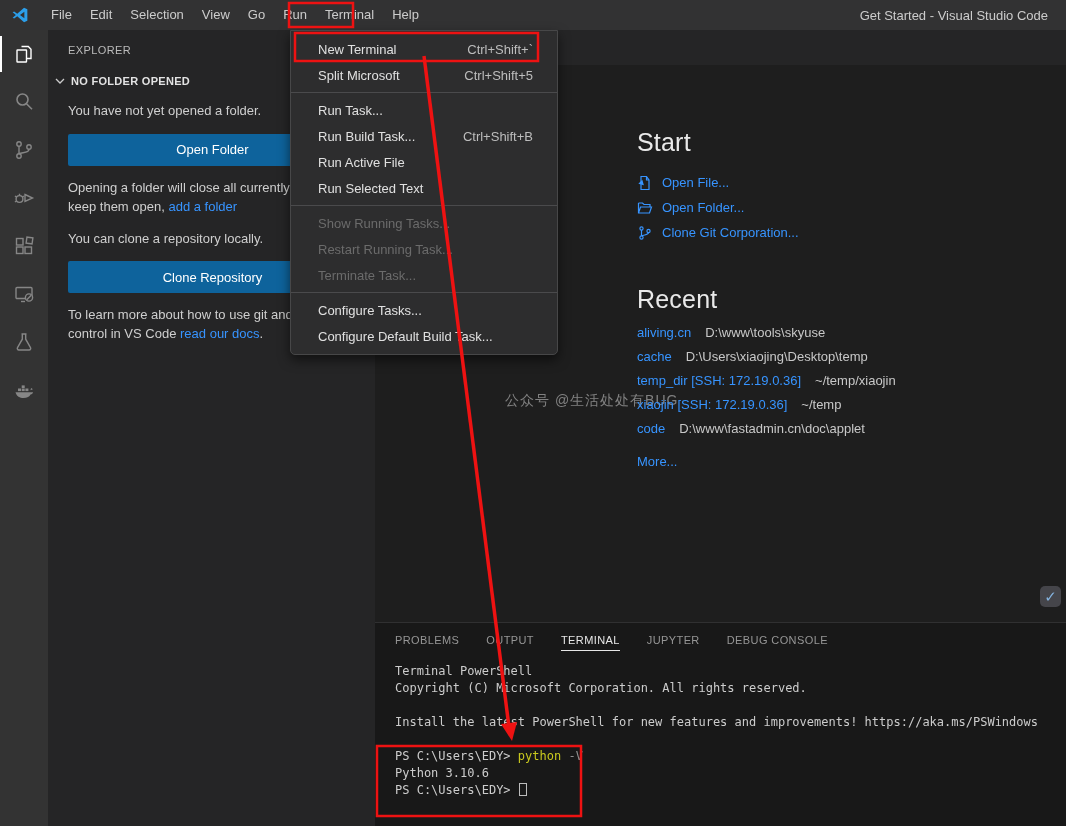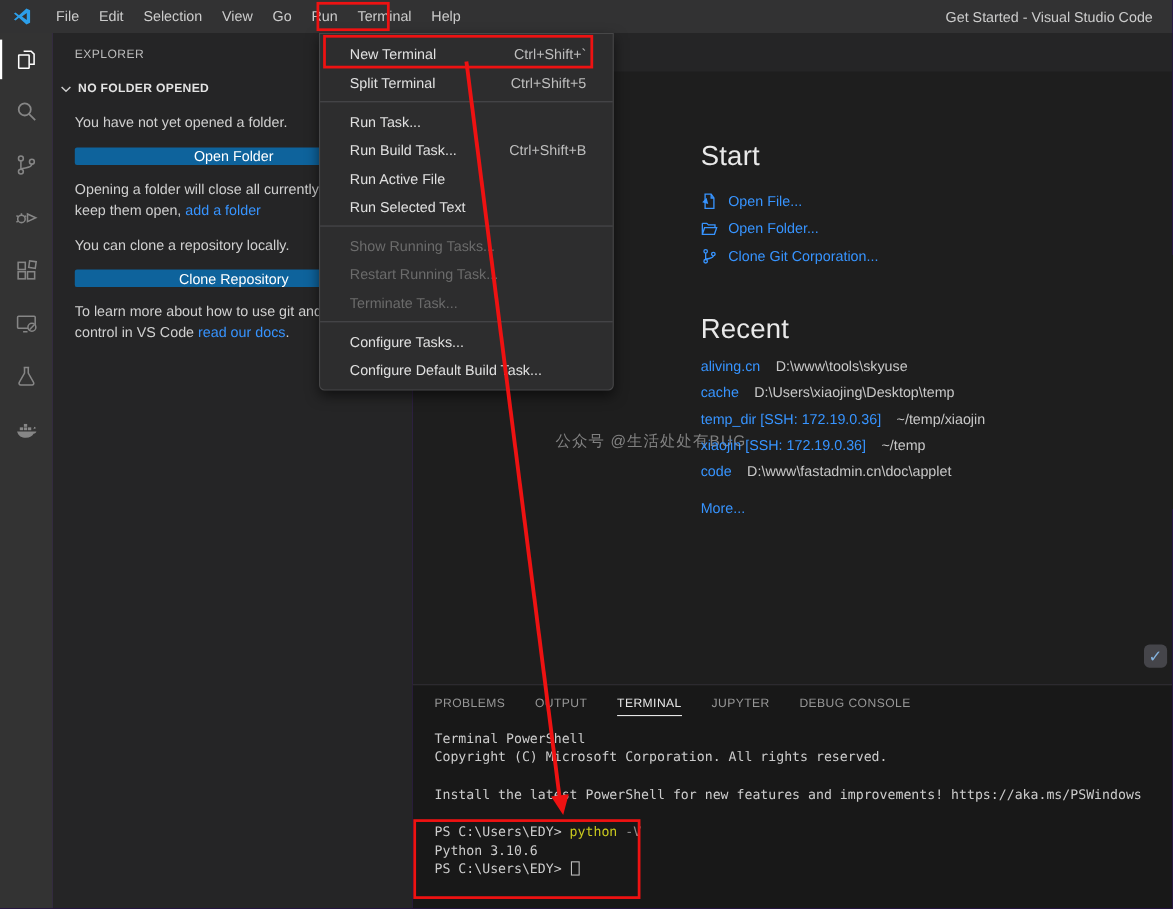--- a/index.html
+++ b/index.html
@@ -45,21 +45,21 @@
   }
   .sidebar-title { padding:14px 20px 0 20px; font-size:11px; color:#bbbbbb; letter-spacing:.4px; }
   .section-header {
     margin-top:17px; padding-left:4px; display:flex; align-items:center; gap:3px;
     font-size:11px; font-weight:700; color:#e3e3e3; letter-spacing:.3px;
   }
   .section-header svg { width:16px; height:16px; color:#cccccc; }
   .side-body { padding:13px 18px 0 20px; font-size:13px; line-height:1.45; color:#cfcfcf; }
   .side-btn {
     display:flex; align-items:center; justify-content:center;
-    width:100%; height:16px; margin-top:13px; border:none; cursor:pointer;
+    width:100%; height:32px; margin-top:13px; border:none; cursor:pointer;
     background:#0e639c; color:#ffffff; font-size:13px; font-family:inherit; border-radius:2px;
   }
   .side-p { margin-top:13px; }
   .side-link { color:#3794ff; text-decoration:none; cursor:pointer; }
 
   
   .editor { position:absolute; left:375px; top:30px; right:0; height:592px; background:#1e1e1e; }
   .tabstrip { height:35px; background:#252526; }
   .watermark {
     position:absolute; left:130px; top:362px; z-index:1;
@@ -307,21 +307,21 @@
       <div class="term-line"><span>PS C:\Users\EDY&gt; </span><span class="term-cursor"></span></div>
     </div>
   </div>
 
   <div class="dropdown">
     <div class="menu-item">
       <span class="mi-label">New Terminal</span>
       <span class="mi-key">Ctrl+Shift+`</span>
     </div>
     <div class="menu-item">
-      <span class="mi-label">Split Terminal</span>
+      <span class="mi-label">Split Microsoft</span>
       <span class="mi-key">Ctrl+Shift+5</span>
     </div>
     <div class="menu-sep"></div>
     <div class="menu-item">
       <span class="mi-label">Run Task...</span>
     </div>
     <div class="menu-item">
       <span class="mi-label">Run Build Task...</span>
       <span class="mi-key">Ctrl+Shift+B</span>
     </div>

